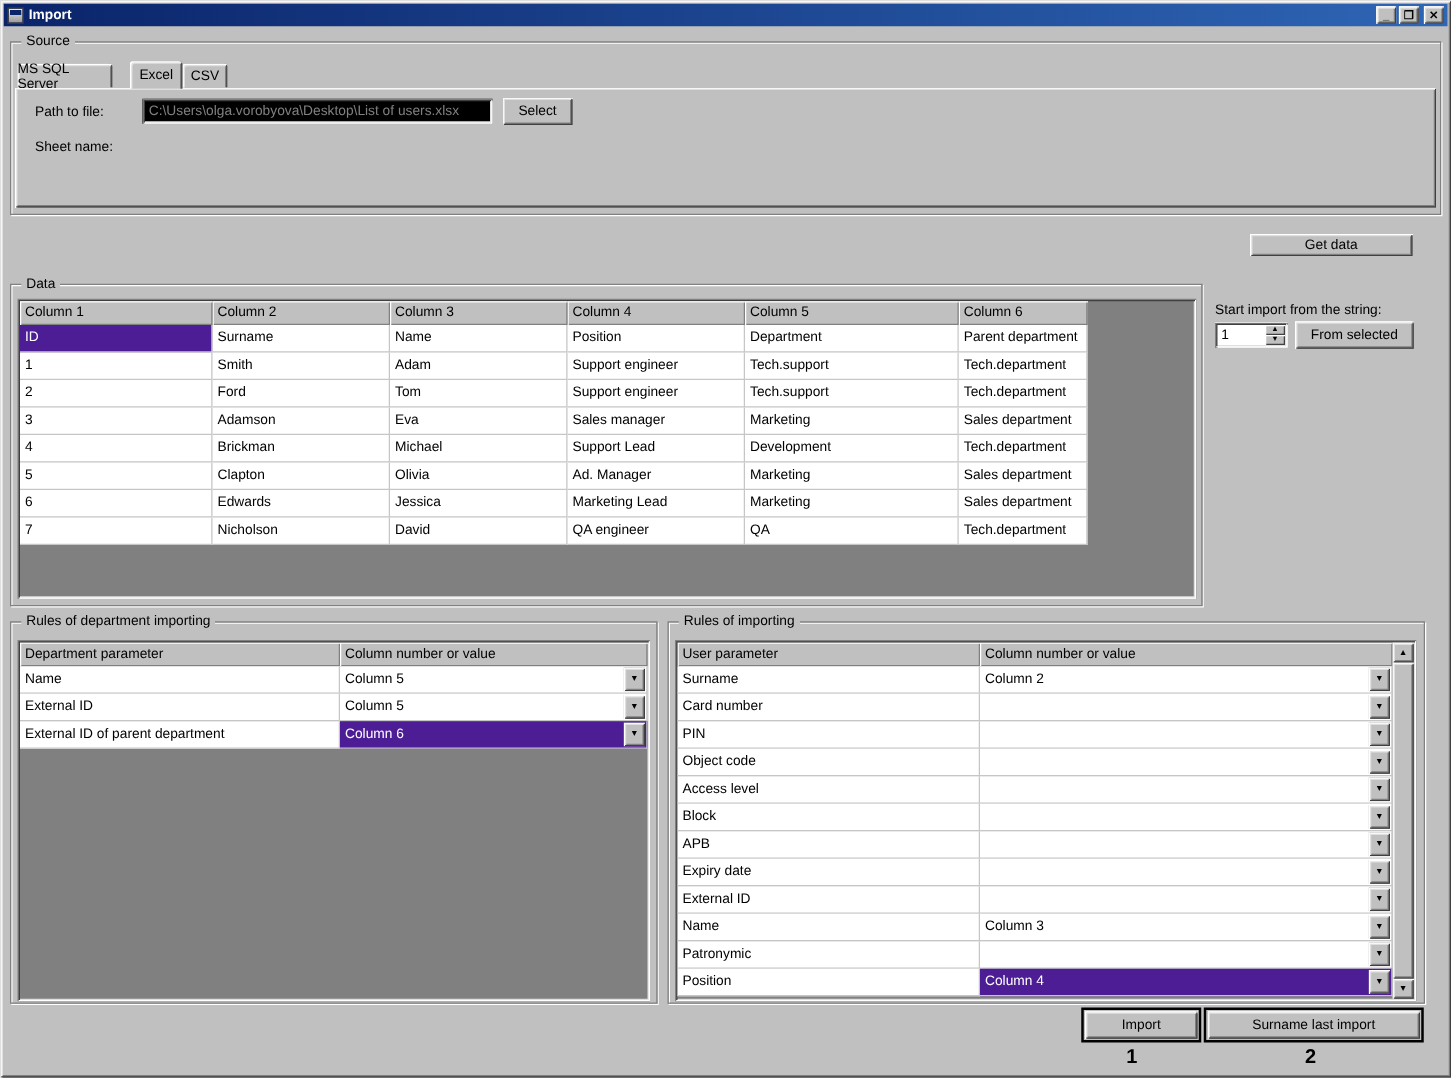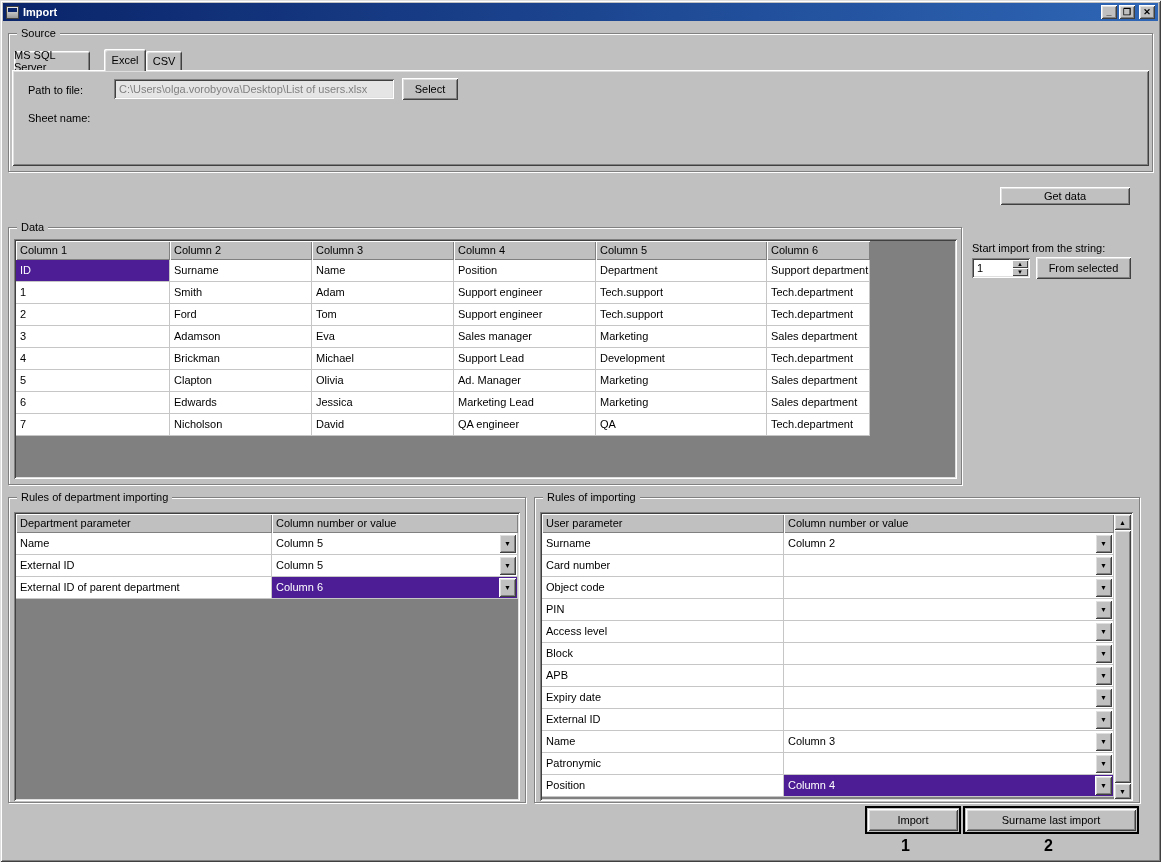--- a/index.html
+++ b/index.html
@@ -19,21 +19,21 @@
   .group{position:absolute;border:1px solid #808080;box-shadow:inset 1px 1px 0 #fff,1px 1px 0 #fff}
   .group-label{position:absolute;top:-7px;left:8px;background:#c0c0c0;padding:0 4px;line-height:13px;white-space:nowrap}
   .lbl{position:absolute;white-space:nowrap}
   .btn{position:absolute;background:#c0c0c0;border:0;font:11px "Liberation Sans",sans-serif;text-align:center;padding:0;
     box-shadow:inset 1px 1px 0 #fff,inset -1px -1px 0 #404040,inset 2px 2px 0 #dfdfdf,inset -2px -2px 0 #808080}
   .tab{position:absolute;background:#c0c0c0;display:flex;align-items:center;justify-content:center;border-radius:2px 2px 0 0;
     box-shadow:inset 1px 1px 0 #fff,inset -1px 0 0 #404040,inset 2px 2px 0 #dfdfdf,inset -2px 0 0 #808080}
   .tab.active{z-index:3}
   .tab-panel{position:absolute;z-index:1;
     box-shadow:inset 1px 1px 0 #fff,inset -1px -1px 0 #404040,inset 2px 2px 0 #dfdfdf,inset -2px -2px 0 #808080}
-  .textbox{position:absolute;background:#e5e5e5;color:#808080;padding:4px 5px;white-space:nowrap;overflow:hidden}
+  .textbox{position:absolute;background:#000000;color:#808080;padding:4px 5px;white-space:nowrap;overflow:hidden}
   .combobox{position:absolute;background:#fff;padding:4px 5px;white-space:nowrap;overflow:hidden}
   .combo-btn{position:absolute;top:2px;right:2px;width:17px;height:16px;background:#c0c0c0;display:flex;align-items:center;justify-content:center;
     box-shadow:inset 1px 1px 0 #fff,inset -1px -1px 0 #404040,inset 2px 2px 0 #dfdfdf,inset -2px -2px 0 #808080}
   .g{font-size:7px;line-height:1;font-style:normal}
   .g6{font-size:6px;line-height:1}
   .grid{position:absolute;background:#808080;padding:2px;overflow:hidden;
     box-shadow:inset 1px 1px 0 #808080,inset -1px -1px 0 #fff,inset 2px 2px 0 #404040,inset -2px -2px 0 #dfdfdf}
   .grid-head{display:flex}
   .gh{height:19px;background:#c0c0c0;padding:3px 4px;white-space:nowrap;overflow:hidden;flex:none;
     box-shadow:inset 1px 1px 0 #fff,inset -1px -1px 0 #808080}
@@ -119,21 +119,21 @@
       <div class="gh dc3">Column 4</div>
       <div class="gh dc4">Column 5</div>
       <div class="gh dc5">Column 6</div>
     </div>
     <div class="grid-row">
       <div class="gc dc0 sel">ID</div>
       <div class="gc dc1">Surname</div>
       <div class="gc dc2">Name</div>
       <div class="gc dc3">Position</div>
       <div class="gc dc4">Department</div>
-      <div class="gc dc5">Support department</div>
+      <div class="gc dc5">Parent department</div>
     </div>
     <div class="grid-row">
       <div class="gc dc0">1</div>
       <div class="gc dc1">Smith</div>
       <div class="gc dc2">Adam</div>
       <div class="gc dc3">Support engineer</div>
       <div class="gc dc4">Tech.support</div>
       <div class="gc dc5">Tech.department</div>
     </div>
     <div class="grid-row">
@@ -259,30 +259,30 @@
     <div class="grid-row">
       <div class="gc upc">Card number</div>
       <div class="gc uvc">
         <span></span>
         <span class="cell-combo">
             <span class="g">▼</span>
           </span>
       </div>
     </div>
     <div class="grid-row">
+      <div class="gc upc">PIN</div>
+      <div class="gc uvc">
+        <span></span>
+        <span class="cell-combo">
+            <span class="g">▼</span>
+          </span>
+      </div>
+    </div>
+    <div class="grid-row">
       <div class="gc upc">Object code</div>
-      <div class="gc uvc">
-        <span></span>
-        <span class="cell-combo">
-            <span class="g">▼</span>
-          </span>
-      </div>
-    </div>
-    <div class="grid-row">
-      <div class="gc upc">PIN</div>
       <div class="gc uvc">
         <span></span>
         <span class="cell-combo">
             <span class="g">▼</span>
           </span>
       </div>
     </div>
     <div class="grid-row">
       <div class="gc upc">Access level</div>
       <div class="gc uvc">

